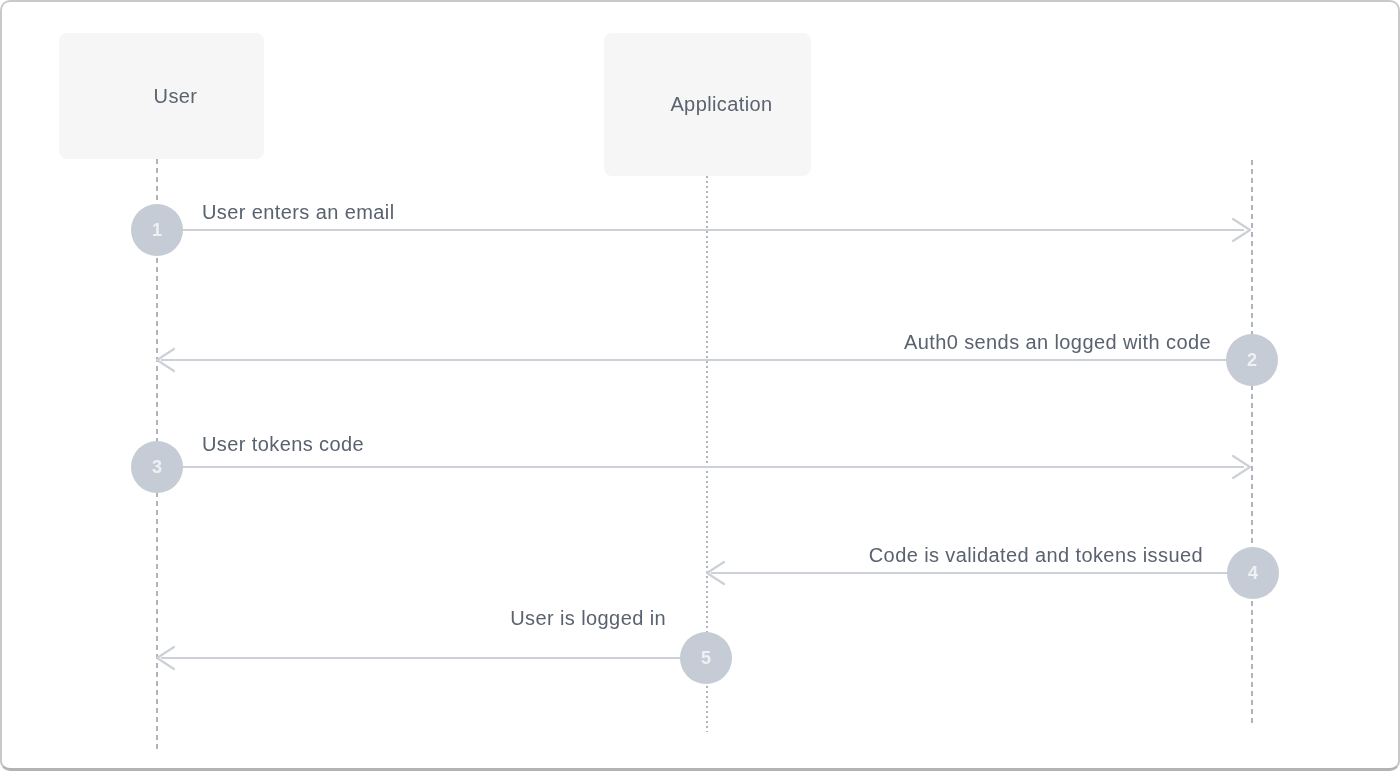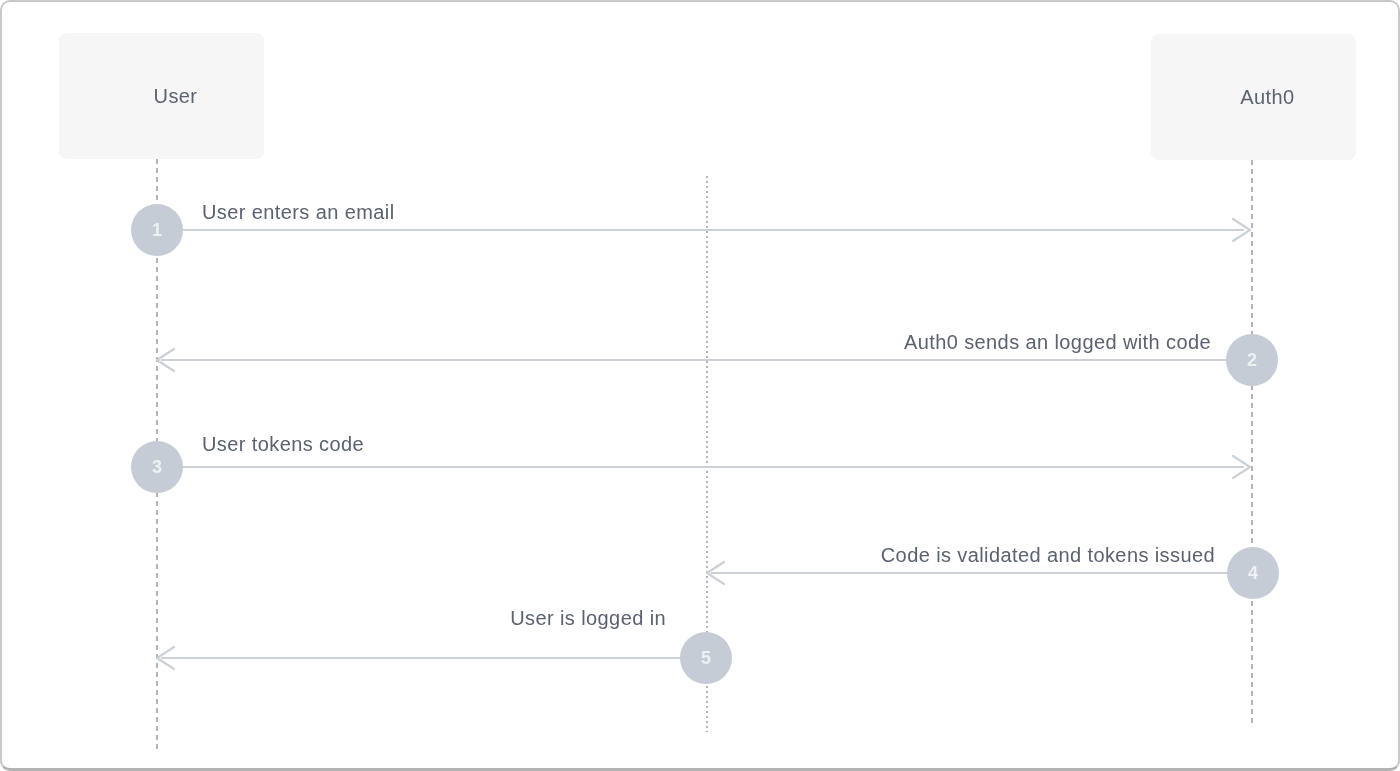--- a/index.html
+++ b/index.html
@@ -84,22 +84,22 @@
   }
 </style>
 </head>
 <body>
 
 <div class="frame">
 
   <div class="actor-box" style="left:57px; top:31px; width:205px; height:126px;">
     <span class="actor-label">User</span>
   </div>
-  <div class="actor-box" style="left:1149px; top:32px; width:205px; height:126px;">
-    <span class="actor-label">Auth0</span>
+  <div class="actor-box" style="left:602px; top:31px; width:207px; height:143px;">
+    <span class="actor-label">Application</span>
   </div>
 
   <div class="lifeline dashed" style="left:154px; top:157px; height:593px;"></div>
   <div class="lifeline dotted" style="left:704px; top:174px; height:556px;"></div>
   <div class="lifeline dashed" style="left:1249px; top:158px; height:565px;"></div>
 
   <div class="msg-line" style="left:155px; top:227px; width:1087px;"></div>
   <svg class="arrowhead" style="left:1228px; top:215px;" width="22" height="26" viewBox="0 0 22 26">
     <path d="M3 2 L20 13 L3 24"></path>
   </svg>
@@ -126,21 +126,21 @@
   </div>
   <div class="msg-label" style="left:200px; top:431px;">User tokens code</div>
 
   <div class="msg-line" style="left:709px; top:570px; width:541px;"></div>
   <svg class="arrowhead" style="left:703px; top:558px;" width="22" height="26" viewBox="0 0 22 26">
     <path d="M19 2 L2 13 L19 24"></path>
   </svg>
   <div class="step-circle" style="left:1225px; top:545px;">
     <span>4</span>
   </div>
-  <div class="msg-label" style="right:183px; top:542px;">Code is validated and tokens issued</div>
+  <div class="msg-label" style="right:195px; top:542px;">Code is validated and tokens issued</div>
 
   <div class="msg-line" style="left:159px; top:655px; width:545px;"></div>
   <svg class="arrowhead" style="left:153px; top:643px;" width="22" height="26" viewBox="0 0 22 26">
     <path d="M19 2 L2 13 L19 24"></path>
   </svg>
   <div class="step-circle" style="left:678px; top:630px;">
     <span>5</span>
   </div>
   <div class="msg-label" style="right:732px; top:605px;">User is logged in</div>
 

